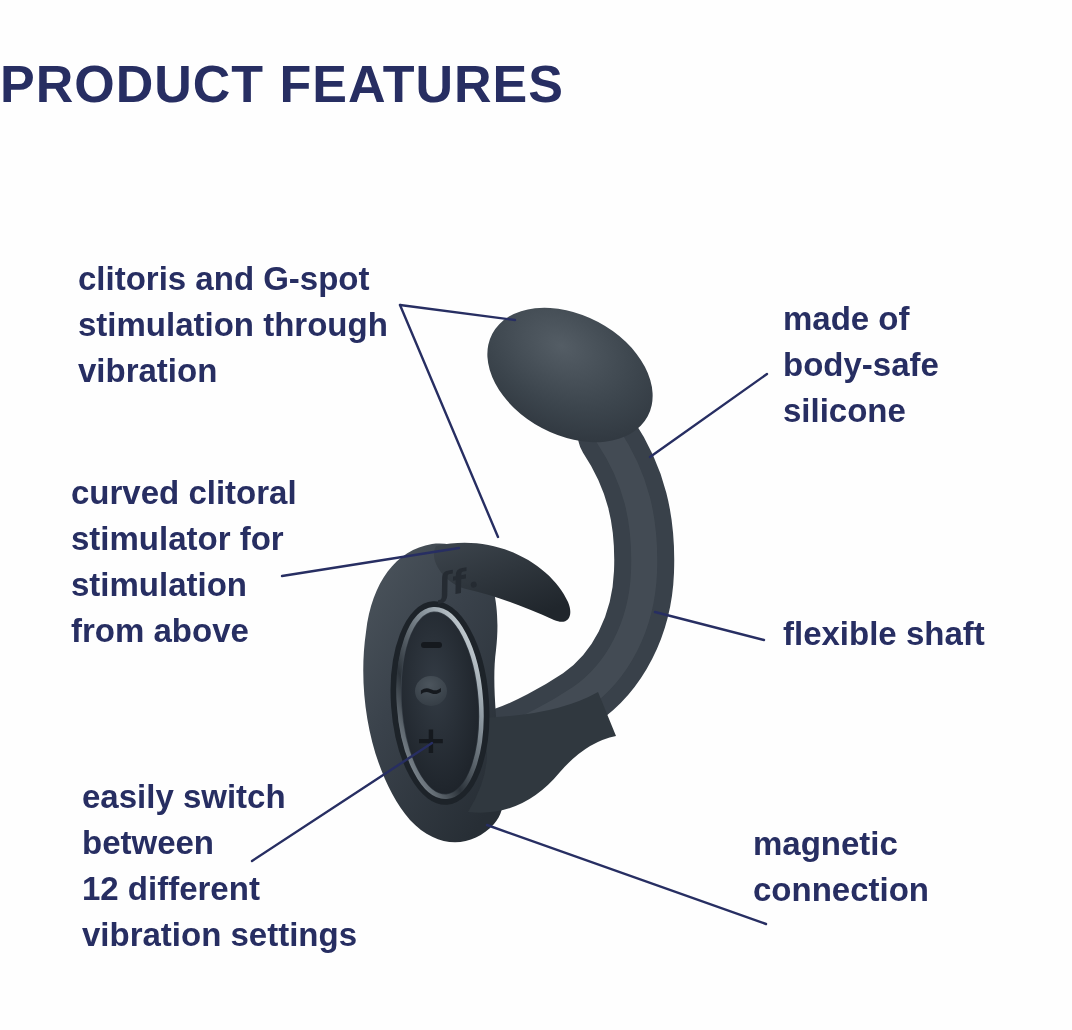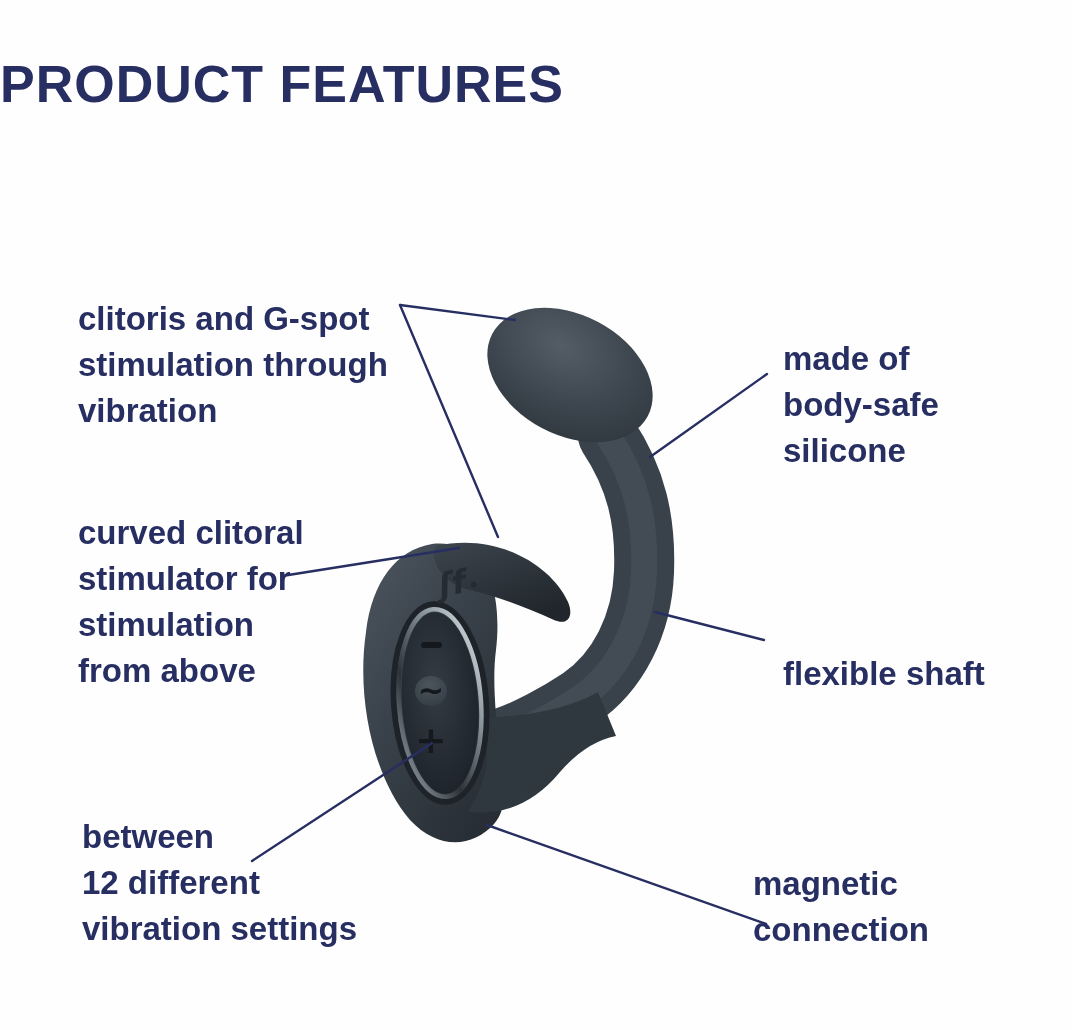--- a/index.html
+++ b/index.html
@@ -20,24 +20,23 @@
     letter-spacing:1px;
     color:#272e62;
   }
   .lbl{
     position:absolute;
     font-size:33px;
     line-height:46px;
     font-weight:bold;
     color:#272e62;
     white-space:nowrap;
-    margin-top:40px;
   }
   #lbl-clitoris{left:78px;top:256px;}
-  #lbl-curved{left:78px;top:470px;}
+  #lbl-curved{left:71px;top:470px;}
   #lbl-switch{left:82px;top:774px;}
   #lbl-silicone{left:783px;top:296px;}
   #lbl-flexible{left:783px;top:611px;}
   #lbl-magnetic{left:753px;top:821px;}
   svg{position:absolute;top:0;left:0;}
 </style>
 </head>
 <body>
 
 <div id="stage">
@@ -137,20 +136,21 @@
   </div>
 
   <div class="lbl" id="lbl-curved">
     <div>curved clitoral</div>
     <div>stimulator for</div>
     <div>stimulation</div>
     <div>from above</div>
   </div>
 
   <div class="lbl" id="lbl-switch">
+    <div>easily switch</div>
     <div>between</div>
     <div>12 different</div>
     <div>vibration settings</div>
   </div>
 
   <div class="lbl" id="lbl-silicone">
     <div>made of</div>
     <div>body-safe</div>
     <div>silicone</div>
   </div>

